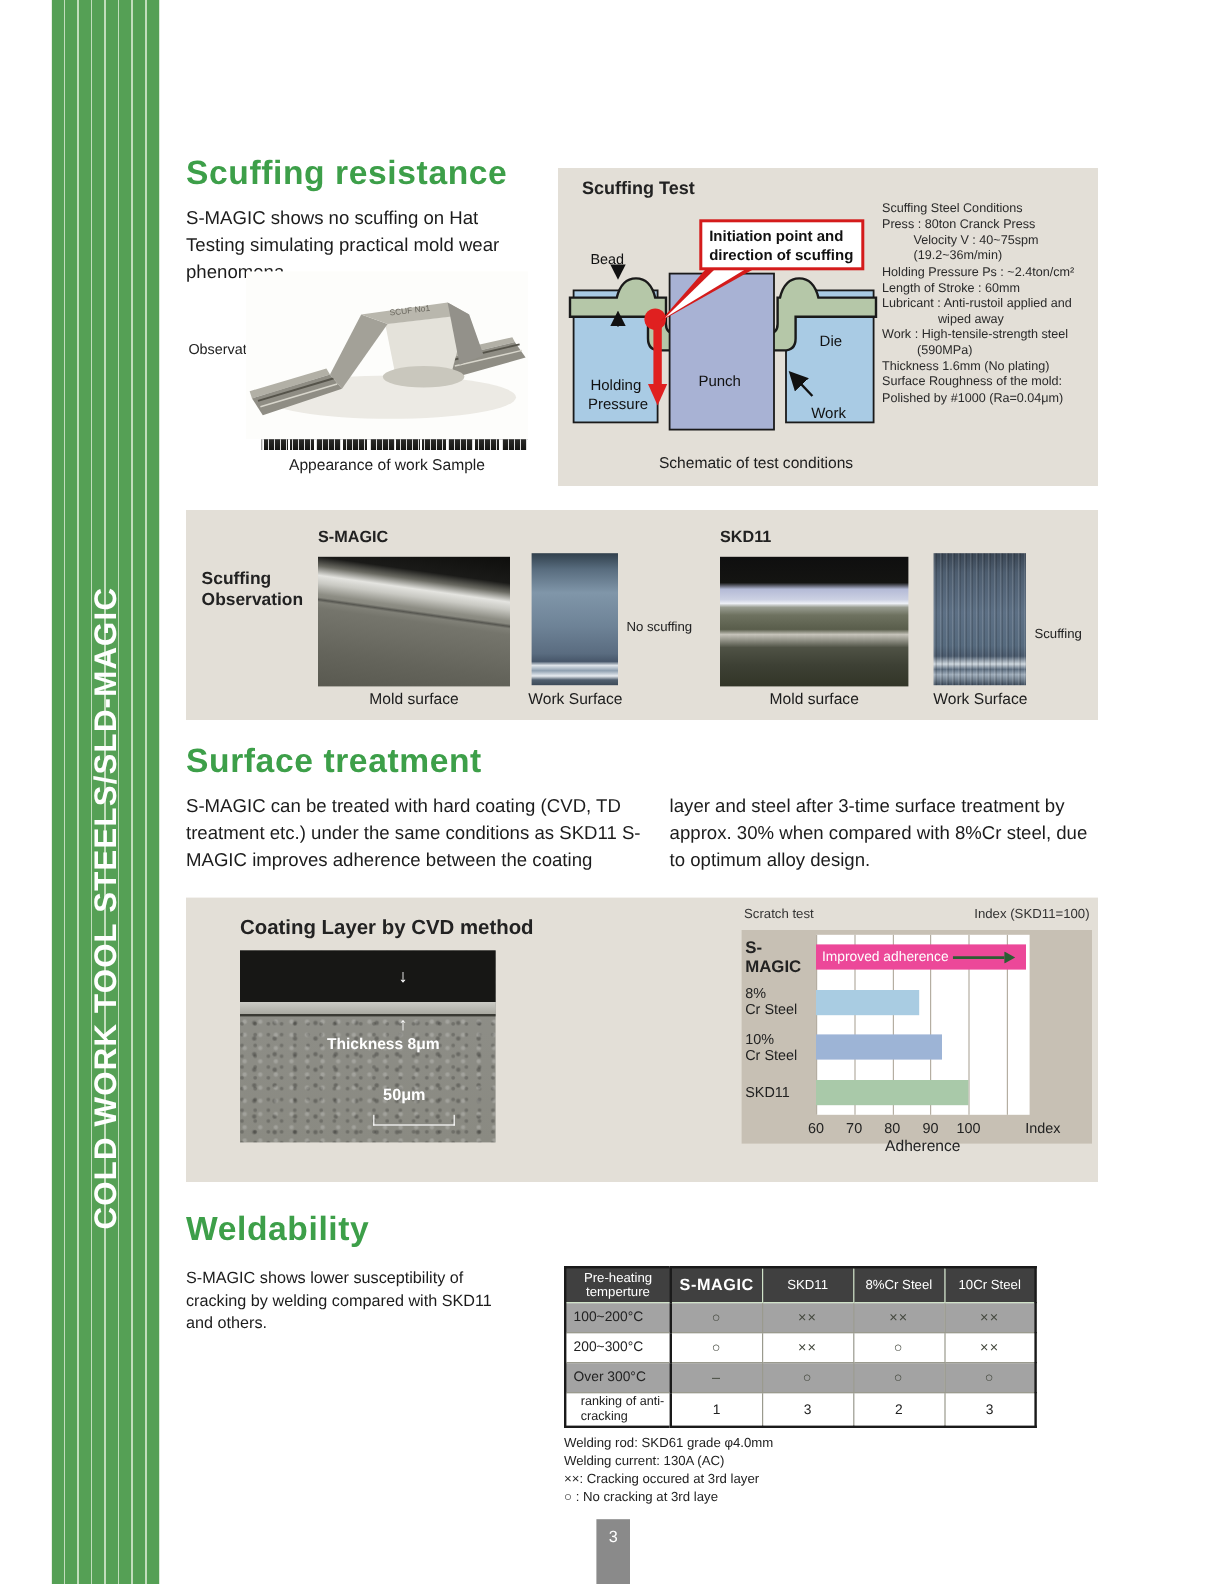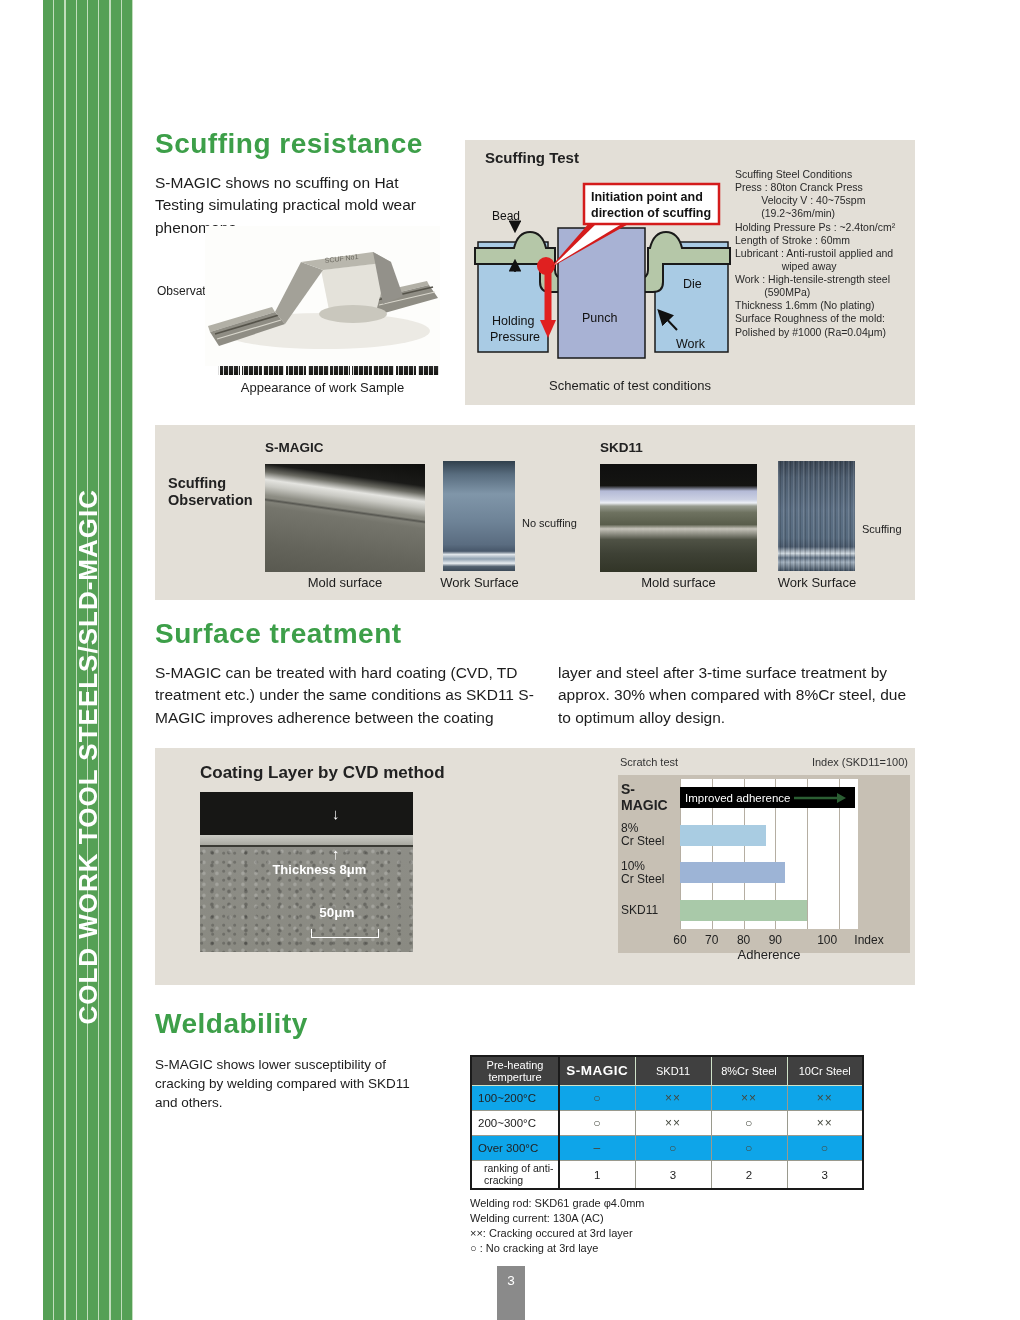--- a/index.html
+++ b/index.html
@@ -103,21 +103,21 @@
   
   .weld-para{left:155px;top:1055px;width:280px;font-size:13.5px;line-height:1.42;}
   table.weld{position:absolute;left:470px;top:1055px;border-collapse:collapse;table-layout:fixed;
     border:2px solid #1a1a1a;background:#fff;font-size:11.5px;}
   table.weld th,table.weld td{border:1px solid #9a9a8e;padding:2px 3px;text-align:center;}
   table.weld th{background:#404040;color:#fff;font-weight:normal;font-size:11px;line-height:1.1;border:1px solid #cfe2c8;border-top:none;}
   table.weld th.smagic{font-weight:bold;font-size:13.5px;letter-spacing:.5px;}
   table.weld td.rowlab{text-align:left;padding-left:6px;font-size:11.5px;line-height:1.1;}
   table.weld col.c0{width:88px;} table.weld col.cx{width:76px;}
   table.weld td{height:20px;}
-  tr.tint td{background:#0ea5e9;}
+  tr.tint td{background:#a3a3a3;}
   td.sym{color:#44483e;font-size:12px;letter-spacing:1px;}
   .thickcol{border-left:2.5px solid #1a1a1a !important;}
   .weld-notes{position:absolute;left:470px;top:1196px;font-size:11px;line-height:1.35;color:#222;}
   .page-num{position:absolute;left:497px;top:1266px;width:28px;height:54px;background:#8a8a8a;
     color:#fff;font-size:13.5px;text-align:center;padding-top:7px;box-sizing:border-box;}
 </style>
 </head>
 <body>
 
 <div class="page">
@@ -277,21 +277,21 @@
             <div class="gridline" style="left: 17.8571%;"></div>
             <div class="gridline" style="left: 35.7143%;"></div>
             <div class="gridline" style="left: 53.5714%;"></div>
             <div class="gridline" style="left: 71.4286%;"></div>
             <div class="gridline" style="left: 89.2857%;"></div>
           </div>
         <div class="chart-rows" id="chart-rows">
             <div class="chart-row">
               <div class="chart-label first">S-MAGIC</div>
               <div class="chart-track">
-                <div class="chart-bar" style="width: 98.2143%; background: #000000;">
+                <div class="chart-bar" style="width: 98.2143%; background: #ec4899;">
                   <span class="bar-ann">Improved adherence</span>
                   <svg width="52" height="10">
                     <line x1="0" y1="5" x2="43" y2="5" stroke="#2b5e33" stroke-width="2.4"></line>
                     <polygon points="43,0 52,5 43,10" fill="#2b5e33"></polygon>
                   </svg>
                 </div>
               </div>
             </div>
             <div class="chart-row">
               <div class="chart-label">8%
@@ -312,21 +312,21 @@
               <div class="chart-track">
                 <div class="chart-bar" style="width: 71.4286%; background: rgb(169, 201, 169);"></div>
               </div>
             </div>
           </div>
         <div class="ticks" id="chart-ticks">
             <span style="left: 0%;">60</span>
             <span style="left: 14.127%;">70</span>
             <span style="left: 28.254%;">80</span>
             <span style="left: 42.381%;">90</span>
-            <span style="left: 56.5079%; margin-left: 20px;">100</span>
+            <span style="left: 56.5079%;">100</span>
             <span style="left: 84%;">Index</span>
           </div>
         <div class="xlabel">Adherence</div>
       </div>
     </div>
   </div>
 
   <div class="h-green" style="left:155px;top:1008px;">Weldability</div>
   <div class="body-text weld-para">S-MAGIC shows lower susceptibility of cracking by welding compared with SKD11 and others.</div>
 

